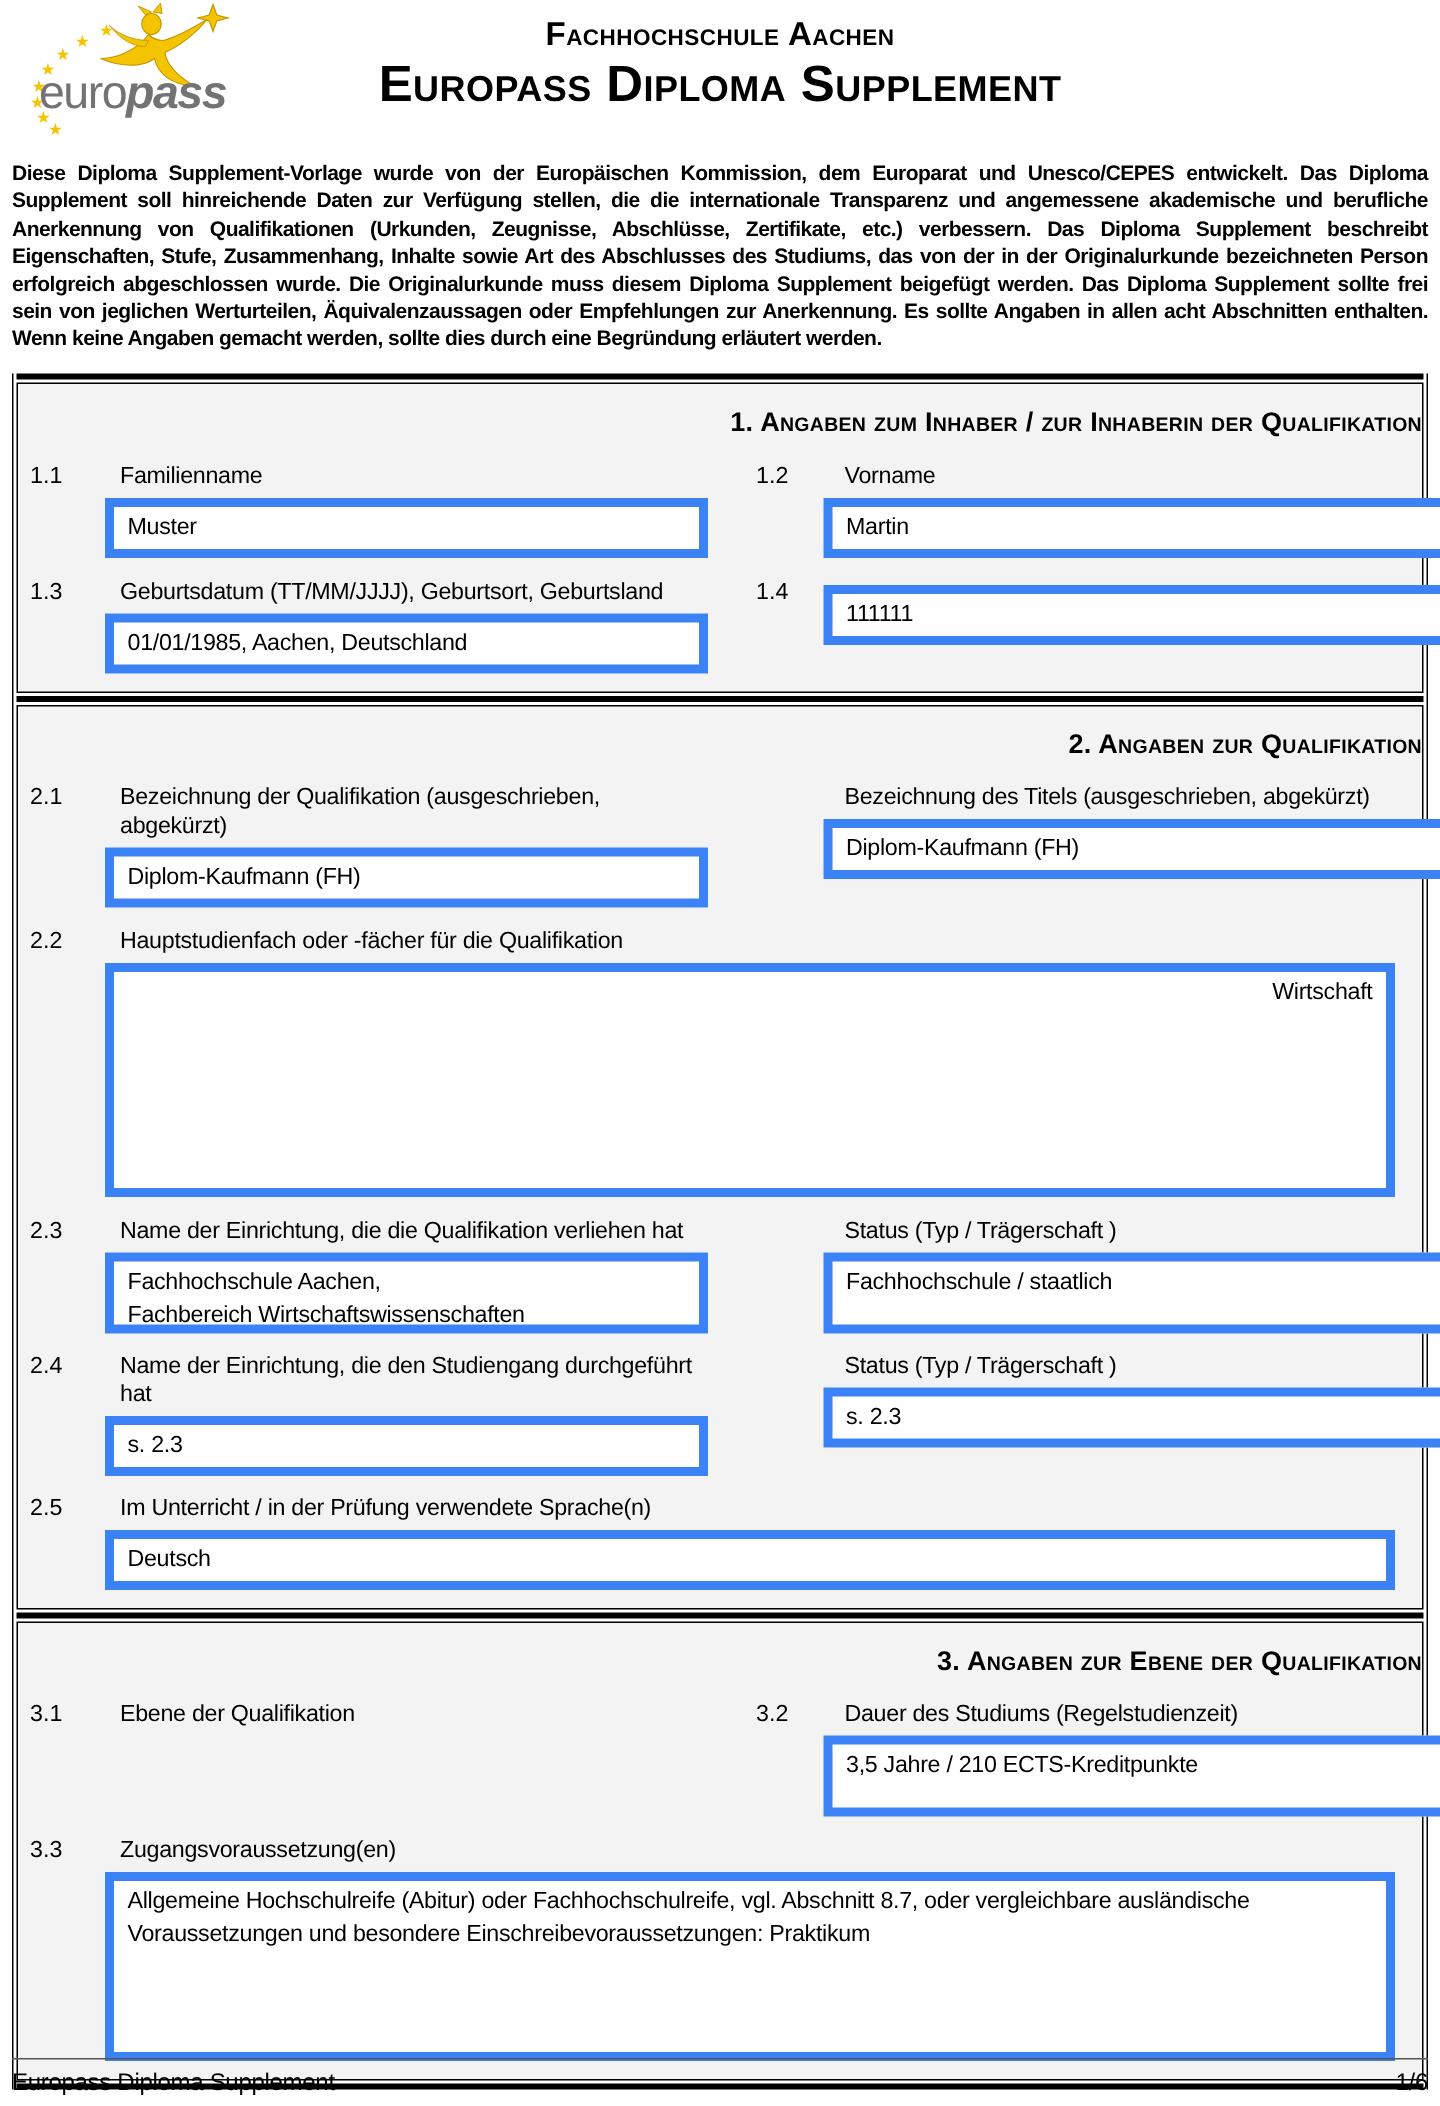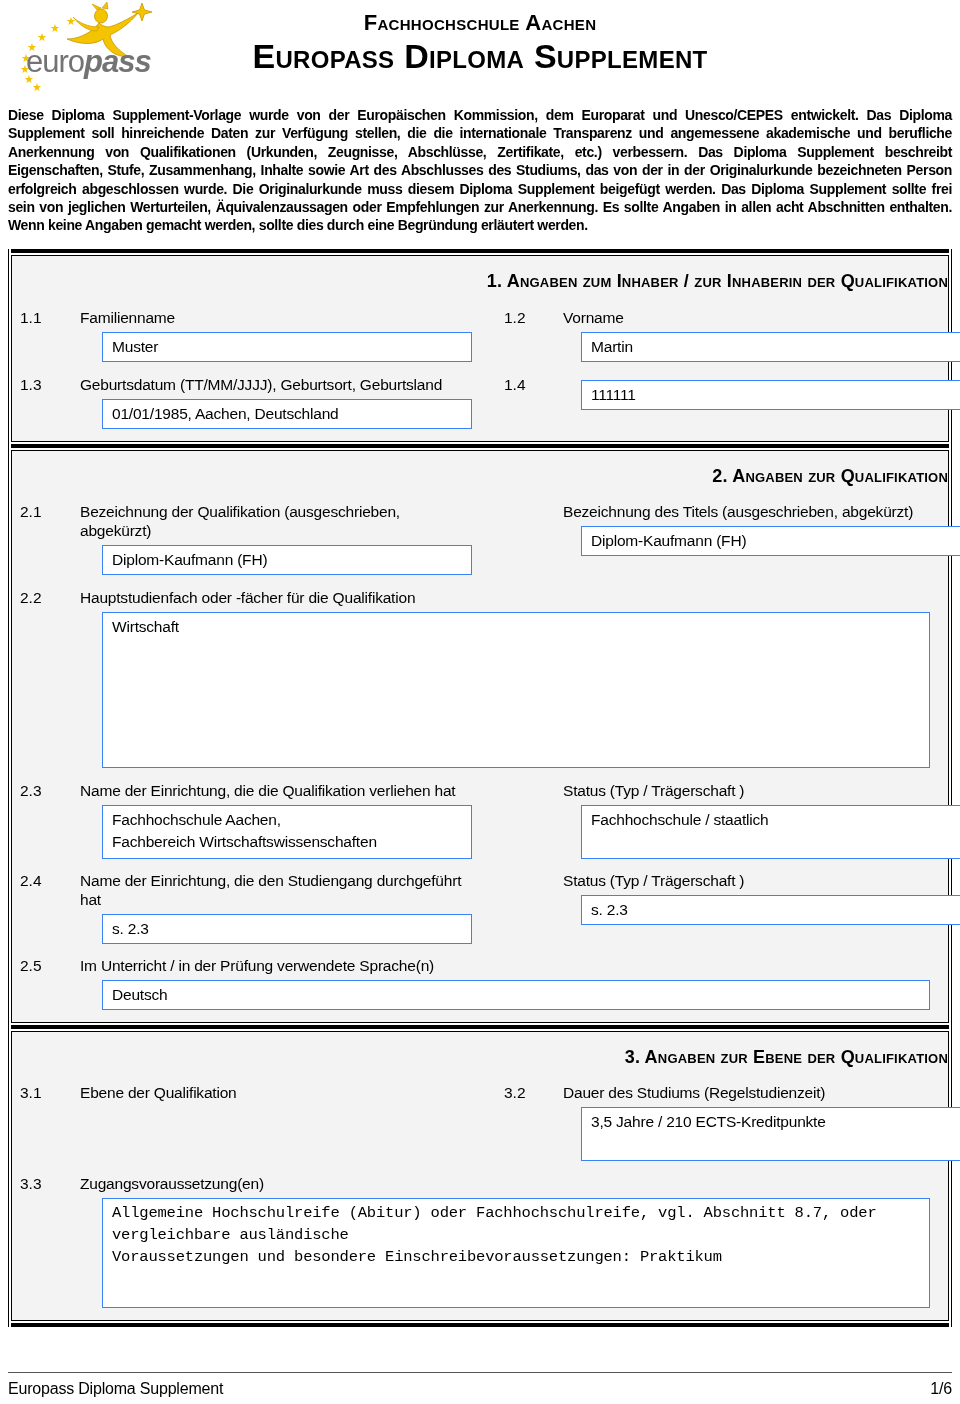--- a/index.html
+++ b/index.html
@@ -40,27 +40,27 @@
   .row { display:flex; align-items:flex-start;gap:12px; }
   .colnum { width:46px; padding-left:8px; font-size:15.5px; line-height:19px; flex:none; }
   .col-left { width:402px; flex:none; }
   .col-spacer { width:53px; padding-left:20px; font-size:15.5px; line-height:19px; flex:none; }
   .col-right { width:417px; flex:none; }
   .full-area { flex:1; margin-right:18px; }
 
   .lbl { font-size:15.5px; line-height:19px; letter-spacing:-0.2px; padding-left:10px; }
   .col-right .lbl { padding-left:14px; }
   .box {
-    background:#fff; border:1px solid #3b82f6; margin-top:5px;
+    background:#fff; border:6px solid #3b82f6; margin-top:5px;
     min-height:28px; padding:3px 9px; font-size:15.5px; line-height:22px;
-    letter-spacing:-0.2px; white-space:pre-line;margin-left:32px;
+    letter-spacing:-0.2px; white-space:pre-line;
   }
   .box.h2 { height:54px; }
-  .box.h-main { height:156px; }
-  .box.h-req { height:110px;font-family:Liberation Mono, monospace; }
+  .box.h-main { height:156px;text-align:right; }
+  .box.h-req { height:126px; }
 
   .mt16 { margin-top:16px; } .mt15 { margin-top:15px; }
   .mt13 { margin-top:13px; } .mt12 { margin-top:12px; }
 
   
   .footer {
     position:absolute; left:8px; right:8px; top:1372px;
     border-top:1px solid #555; padding-top:7px;
     display:flex; justify-content:space-between;
     font-size:16px; letter-spacing:-0.2px;

